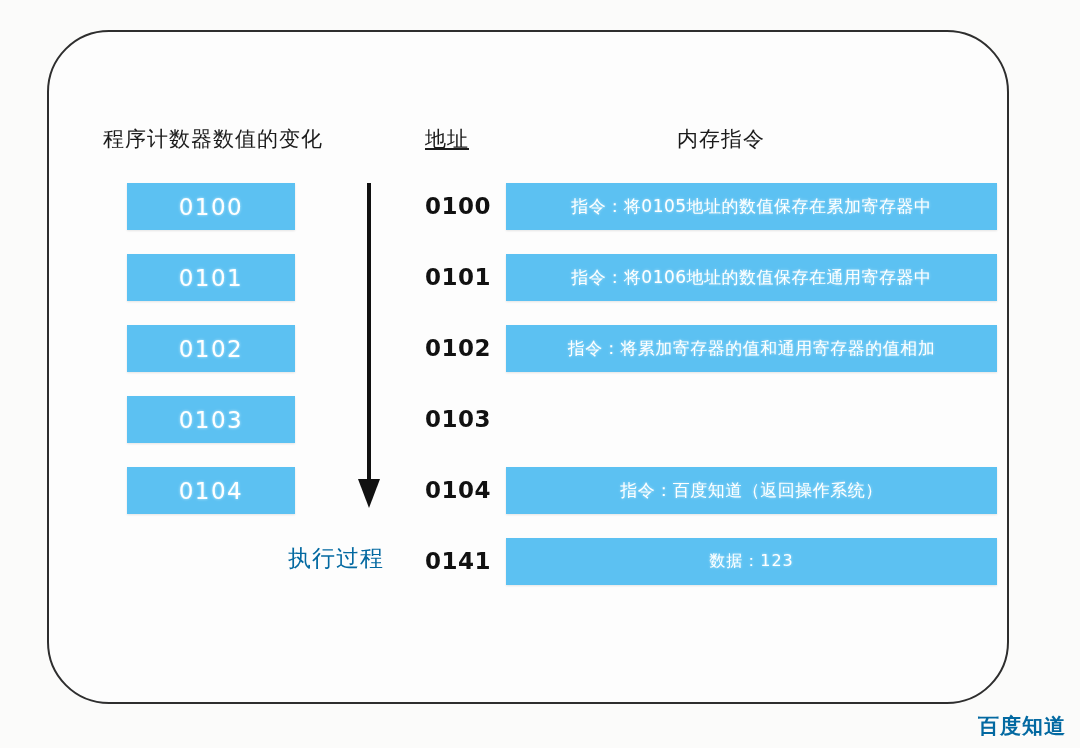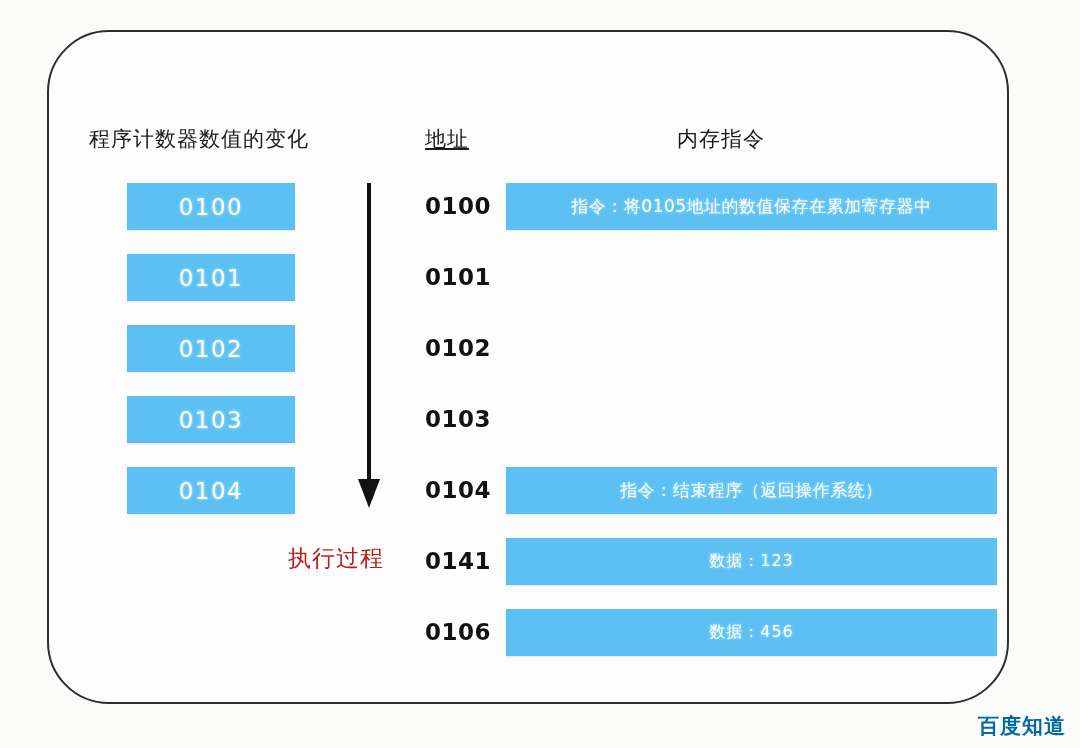--- a/index.html
+++ b/index.html
@@ -30,21 +30,21 @@
 
   
   .col-header {
     position: absolute;
     font-size: 21px;
     color: #1b1b1b;
     font-weight: 400;
     letter-spacing: 1px;
     white-space: nowrap;
   }
-  #hdr-pc    { left: 89px;  top: 125px; }
+  #hdr-pc    { left: 103px;  top: 125px; }
   #hdr-addr  { left: 425px; top: 125px; text-decoration: underline; }
   #hdr-mem   { left: 677px; top: 125px; }
 
   
   #pc-column {
     position: absolute;
     left: 127px;
     top: 183px;
     width: 168px;
   }
@@ -71,21 +71,21 @@
     left: 352px;
     top: 183px;
     width: 34px;
     height: 325px;
   }
   #exec-label {
     position: absolute;
     left: 288px;
     top: 543px;
     font-size: 23px;
-    color: #b91c1c;
+    color: #0369a1;
     letter-spacing: 1px;
     white-space: nowrap;
   }
 
   
   #rows {
     position: absolute;
     left: 0;
     top: 183px;
     width: 1080px;
@@ -177,40 +177,40 @@
 
 <div id="rows">
     <div class="mem-row">
       <div class="addr-label">0100</div>
       <div class="mem-bar">
         <span class="mem-bar-label">指令：将0105地址的数值保存在累加寄存器中</span>
       </div>
     </div>
     <div class="mem-row">
       <div class="addr-label">0101</div>
+      <div class="mem-bar">
+        <span class="mem-bar-label">指令：将0106地址的数值保存在通用寄存器中</span>
+      </div>
     </div>
     <div class="mem-row">
       <div class="addr-label">0102</div>
+      <div class="mem-bar">
+        <span class="mem-bar-label">指令：将累加寄存器的值和通用寄存器的值相加</span>
+      </div>
     </div>
     <div class="mem-row">
       <div class="addr-label">0103</div>
     </div>
     <div class="mem-row">
       <div class="addr-label">0104</div>
       <div class="mem-bar">
-        <span class="mem-bar-label">指令：结束程序（返回操作系统）</span>
+        <span class="mem-bar-label">指令：百度知道（返回操作系统）</span>
       </div>
     </div>
     <div class="mem-row">
       <div class="addr-label">0141</div>
       <div class="mem-bar">
         <span class="mem-bar-label data">数据：123</span>
       </div>
     </div>
-    <div class="mem-row">
-      <div class="addr-label">0106</div>
-      <div class="mem-bar">
-        <span class="mem-bar-label data">数据：456</span>
-      </div>
-    </div>
   </div>
 
 <div id="watermark">百度知道</div>
 
 </body></html>

